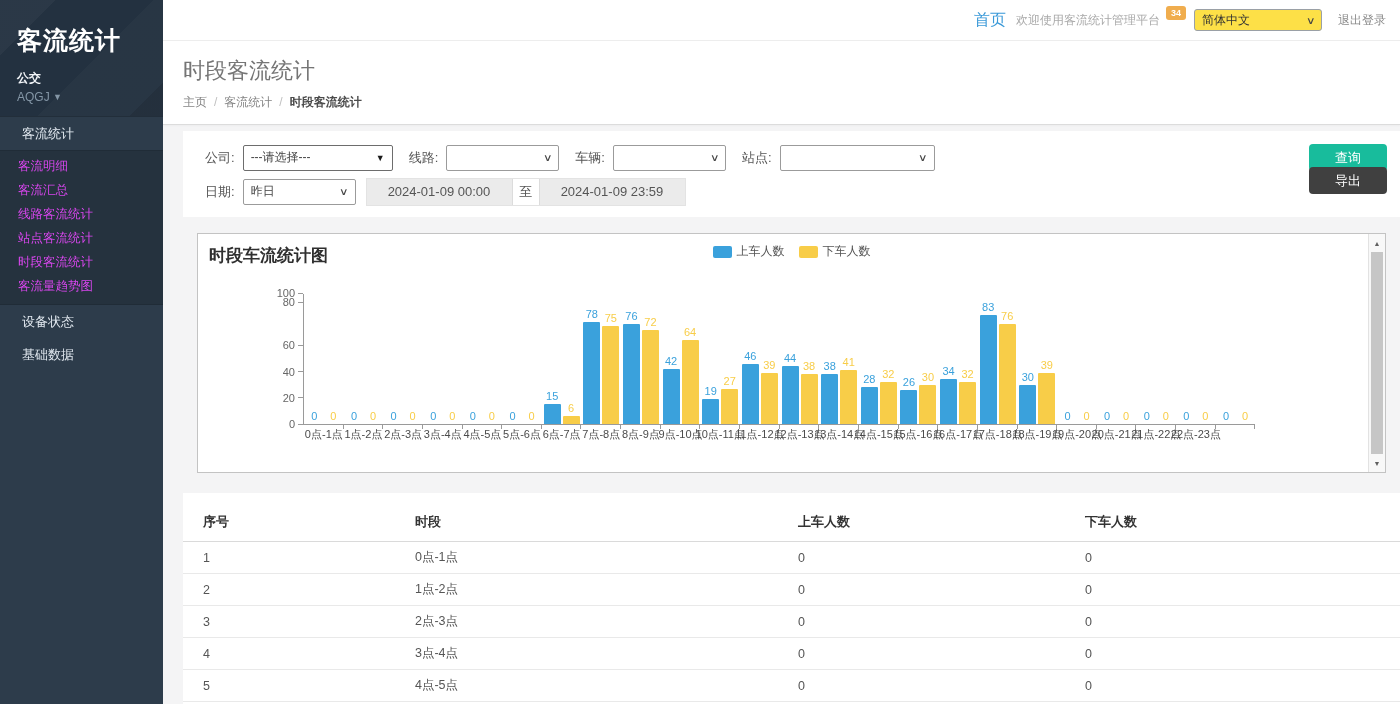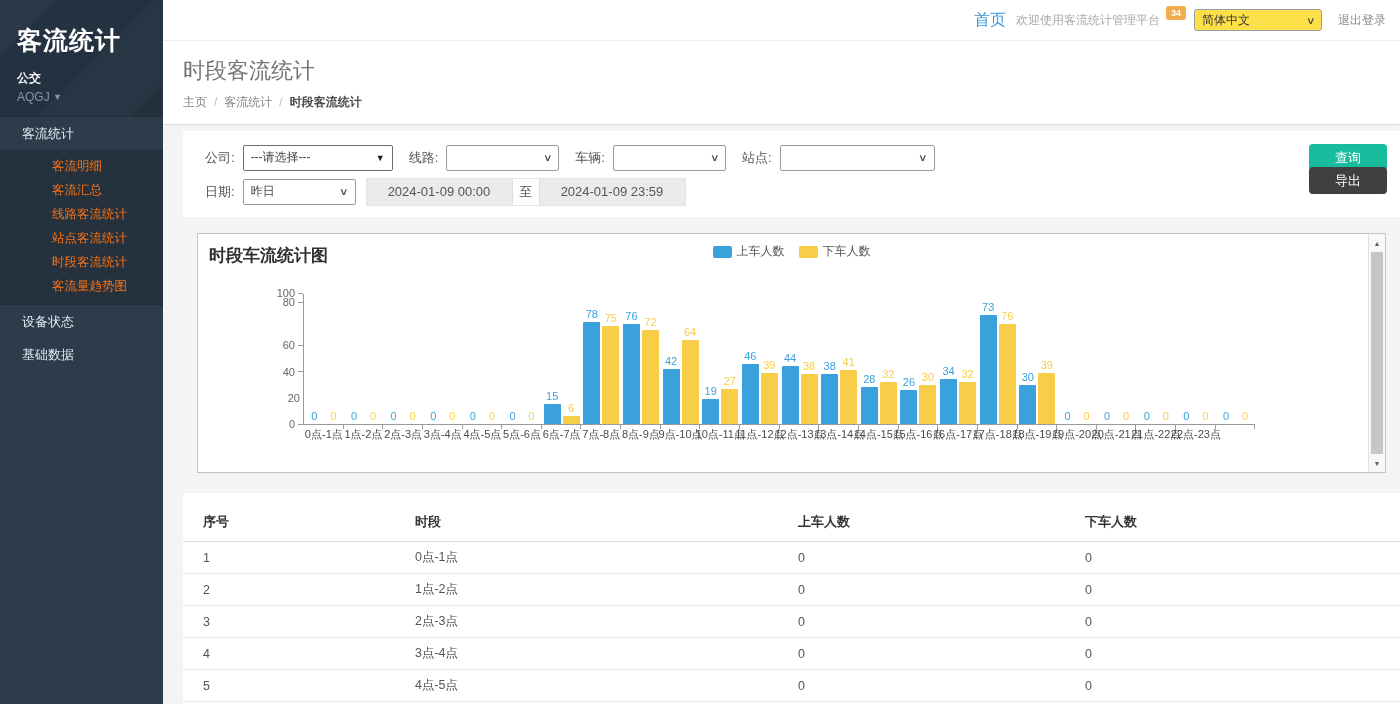--- a/index.html
+++ b/index.html
@@ -13,21 +13,21 @@
     background-image:linear-gradient(135deg, rgba(255,255,255,0.035) 20%, transparent 20%, transparent 55%, rgba(255,255,255,0.025) 55%),
                      linear-gradient(315deg, rgba(0,0,0,0.12) 12%, transparent 12%);
     padding:24px 0 0 17px; }
   .logo-text { color:#ffffff; font-size:25px; font-weight:bold; letter-spacing:1px; }
   .org { color:#f2f5f8; font-size:12px; font-weight:bold; margin-top:13px; }
   .org-code { color:#8496a6; font-size:12px; margin-top:3px; }
   .org-code .caret { font-size:9px; position:relative; top:-1px; }
   .menu { border-top:1px solid #222e3a; }
   .menu-item { height:33px; line-height:33px; padding-left:22px; color:#e3eaf1; font-size:13px; cursor:pointer; }
   .submenu { background:#25323e; padding:3px 0 6px; border-top:1px solid #202c37; border-bottom:1px solid #202c37; }
-  .submenu-item { height:24px; line-height:24px; padding-left:52px; color:#f97316; font-size:12.5px; cursor:pointer; }
+  .submenu-item { height:24px; line-height:24px; padding-left:18px; color:#d946ef; font-size:12.5px; cursor:pointer; }
 
   
   .main { position:absolute; left:163px; top:0; right:0; bottom:0; }
 
   .topbar { height:41px; background:#ffffff; border-bottom:1px solid #ededed;
     display:flex; align-items:center; justify-content:flex-end; padding-right:14px; }
   .home-link { color:#3a99d8; font-size:16px; margin-right:10px; cursor:pointer; }
   .welcome { color:#a9a9a9; font-size:12px; }
   .top-badge { background:#f0ad4e; color:#fff; font-size:9px; font-weight:bold; border-radius:3px;
     padding:2px 5px; align-self:flex-start; margin:6px 8px 0 6px; }
@@ -206,21 +206,21 @@
               </span>
             </div>
         </div>
         <div class="chart-body">
           <div class="plot">
             <div class="y-axis">
                 <div class="y-tick" style="bottom: -6px;">
                   <span class="y-tick-label">0</span>
                   <span class="y-tick-mark"></span>
                 </div>
-                <div class="y-tick" style="bottom: 20.2px; flex-direction: column;">
+                <div class="y-tick" style="bottom: 20.2px;">
                   <span class="y-tick-label">20</span>
                   <span class="y-tick-mark"></span>
                 </div>
                 <div class="y-tick" style="bottom: 46.4px;">
                   <span class="y-tick-label">40</span>
                   <span class="y-tick-mark"></span>
                 </div>
                 <div class="y-tick" style="bottom: 72.6px;">
                   <span class="y-tick-label">60</span>
                   <span class="y-tick-mark"></span>
@@ -416,21 +416,21 @@
                   <div class="bar" style="height: 44.54px; background: rgb(58, 161, 220);"></div>
                 </div>
                 <div class="bar-wrap">
                   <div class="bar-value" style="color: rgb(248, 205, 72);">32</div>
                   <div class="bar" style="height: 41.92px; background: rgb(248, 205, 72);"></div>
                 </div>
                 <div class="x-label">16点-17点</div>
               </div>
               <div class="bar-group">
                 <div class="bar-wrap">
-                  <div class="bar-value" style="color: rgb(58, 161, 220);">73</div>
+                  <div class="bar-value" style="color: rgb(58, 161, 220);">83</div>
                   <div class="bar" style="height: 108.73px; background: rgb(58, 161, 220);"></div>
                 </div>
                 <div class="bar-wrap">
                   <div class="bar-value" style="color: rgb(248, 205, 72);">76</div>
                   <div class="bar" style="height: 99.56px; background: rgb(248, 205, 72);"></div>
                 </div>
                 <div class="x-label">17点-18点</div>
               </div>
               <div class="bar-group">
                 <div class="bar-wrap">

